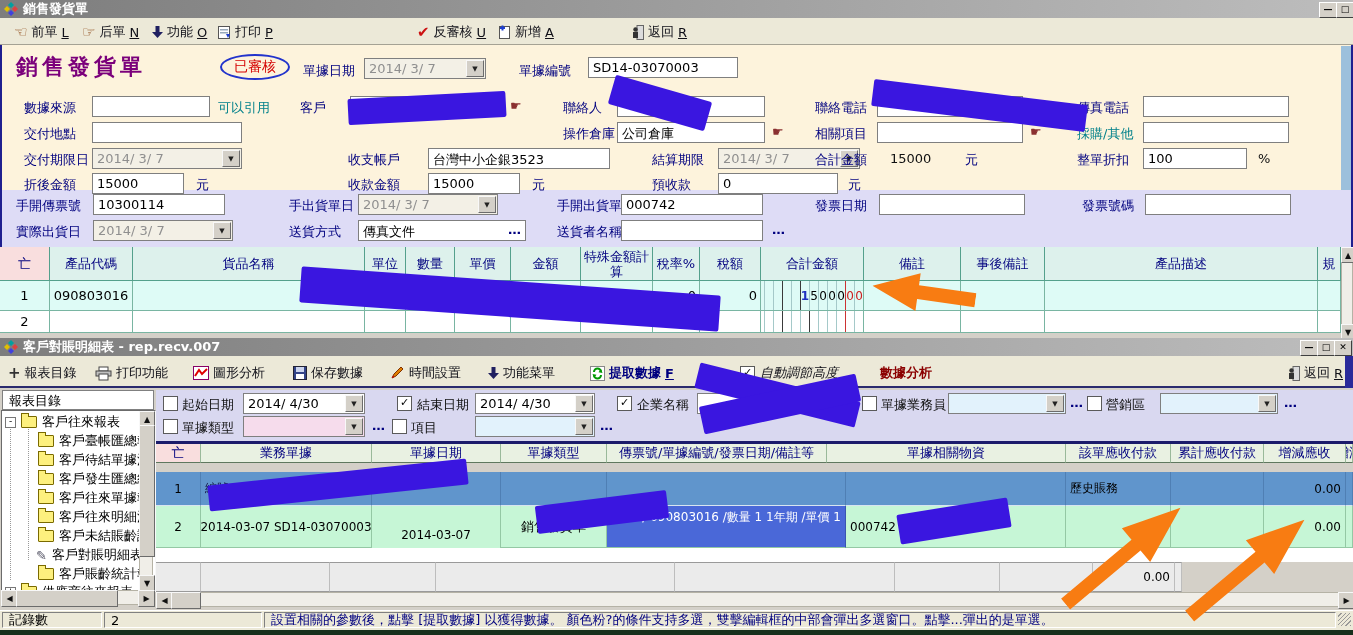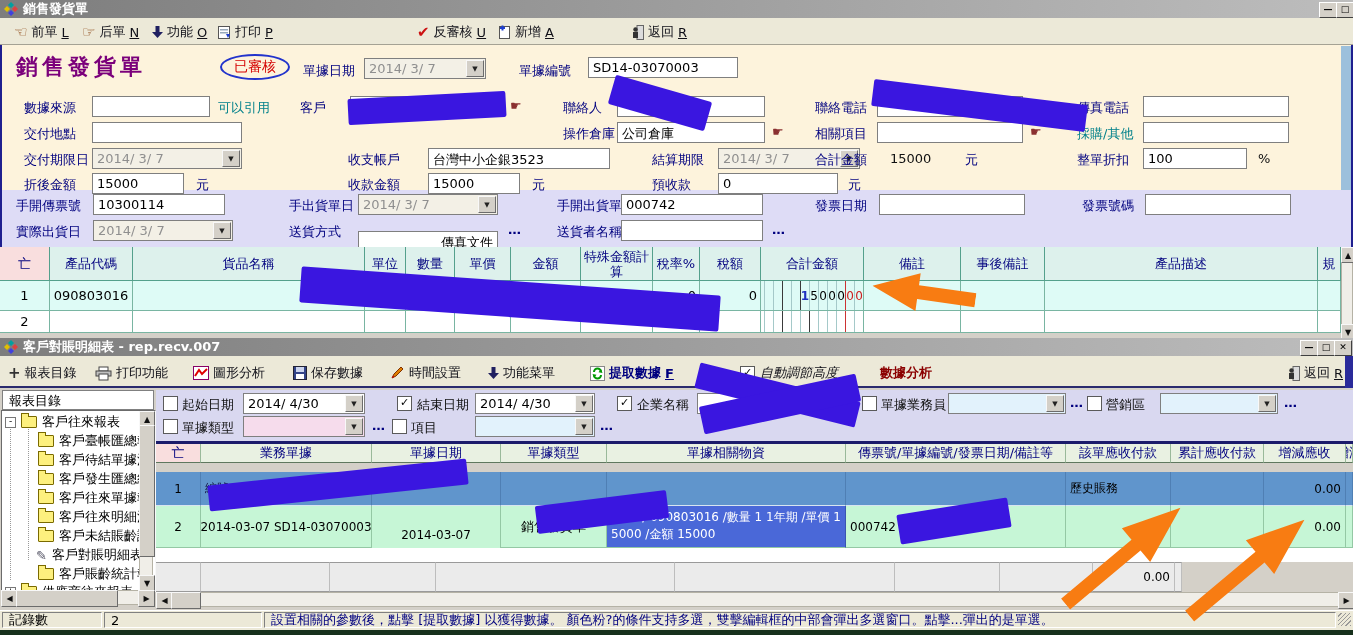--- a/index.html
+++ b/index.html
@@ -225,21 +225,21 @@
     <div class="inp" style="left:621px;top:194px;width:142px;">000742</div>
     <div class="lbl" style="left:815px;top:197px;">發票日期</div>
     <div class="inp" style="left:879px;top:194px;width:146px;"></div>
     <div class="lbl" style="left:1082px;top:197px;">發票號碼</div>
     <div class="inp" style="left:1145px;top:194px;width:146px;"></div>
 
     <div class="lbl" style="left:16px;top:223px;">實際出貨日</div>
     <div class="inp ddl dis" style="left:93px;top:220px;width:140px;">
       <span>2014/ 3/ 7</span><span class="dbtn">▼</span></div>
     <div class="lbl" style="left:289px;top:223px;">送貨方式</div>
-    <div class="inp" style="left:358px;top:231px;width:140px;text-align:right;">傳真文件</div>
+    <div class="inp" style="left:358px;top:220px;width:168px;">傳真文件</div>
     <div class="more" style="left:508px;top:222px;">…</div>
     <div class="lbl" style="left:557px;top:223px;">送貨者名稱</div>
     <div class="inp" style="left:621px;top:220px;width:142px;"></div>
     <div class="more" style="left:772px;top:222px;">…</div>
 
     <div class="grid1">
       <div class="g1h pink">亡</div>
       <div class="g1h">產品代碼</div>
       <div class="g1h">貨品名稱</div>
       <div class="g1h">單位</div>
@@ -486,22 +486,22 @@
       <span class="dbtn">▼</span>
       </div>
     <div class="more" style="left:600px;top:80px;">…</div>
 
     <div class="abs" style="left:156px;top:103px;width:1197px;height:3px;background:#1b1b6b;"></div>
     <div class="g2row g2h" style="top:106px;">
       <div class="g2c pink" style="width:45px;">亡</div>
       <div class="g2c" style="width:171px;">業務單據</div>
       <div class="g2c" style="width:129px;">單據日期</div>
       <div class="g2c" style="width:106px;">單據類型</div>
+      <div class="g2c" style="width:220px;">傳票號/單據編號/發票日期/備註等</div>
       <div class="g2c" style="width:239px;">單據相關物資</div>
-      <div class="g2c" style="width:220px;">傳票號/單據編號/發票日期/備註等</div>
       <div class="g2c" style="width:105px;">該單應收付款</div>
       <div class="g2c" style="width:93px;">累計應收付款</div>
       <div class="g2c" style="width:82px;">增減應收</div>
       <div class="g2c" style="width:7px;padding:0;">增減</div>
     </div>
     <div class="g2row rowblue" style="top:134px;height:34px;">
       <div class="g2c seqc" style="width:45px;height:34px;">1</div>
       <div class="g2c" style="width:171px;height:34px;color:#101040;">編號:A0007</div>
       <div class="g2c" style="width:129px;height:34px;"></div>
       <div class="g2c" style="width:106px;height:34px;"></div>
@@ -512,21 +512,20 @@
       <div class="g2c num" style="width:82px;height:34px;justify-content:flex-end;">0.00</div>
       <div class="g2c" style="width:7px;height:34px;padding:0;"></div>
     </div>
     <div class="g2row rowgreen" style="top:168px;height:42px;">
       <div class="g2c seqc" style="width:45px;height:42px;">2</div>
       <div class="g2c" style="width:171px;height:42px;justify-content:center;">2014-03-07 SD14-03070003</div>
       <div class="g2c" style="width:129px;height:58px;justify-content:center;">2014-03-07</div>
       <div class="g2c" style="width:106px;height:42px;justify-content:center;font-size:13px;">銷售發貨單</div>
       <div class="g2c" style="width:239px;height:42px;background:#4a68d8;color:#fff;display:block;padding:3px 4px;border-right:1px solid #3a54b0;">
         <div style="text-align:right;">/ 090803016 /數量 1 1年期 /單價 1</div>
-        <div style="text-align:left;">5000 /金額 15000</div>
       </div>
       <div class="g2c" style="width:220px;height:42px;">000742</div>
       <div class="g2c" style="width:105px;height:42px;"></div>
       <div class="g2c" style="width:93px;height:42px;"></div>
       <div class="g2c num" style="width:82px;height:42px;justify-content:flex-end;">0.00</div>
       <div class="g2c" style="width:7px;height:42px;padding:0;"></div>
     </div>
     <div class="abs" style="left:156px;top:210px;width:1197px;height:14px;background:#fff;"></div>
     <div class="g2row gfoot" style="top:224px;height:30px;">
       <div class="g2c" style="width:45px;height:30px;"></div>

